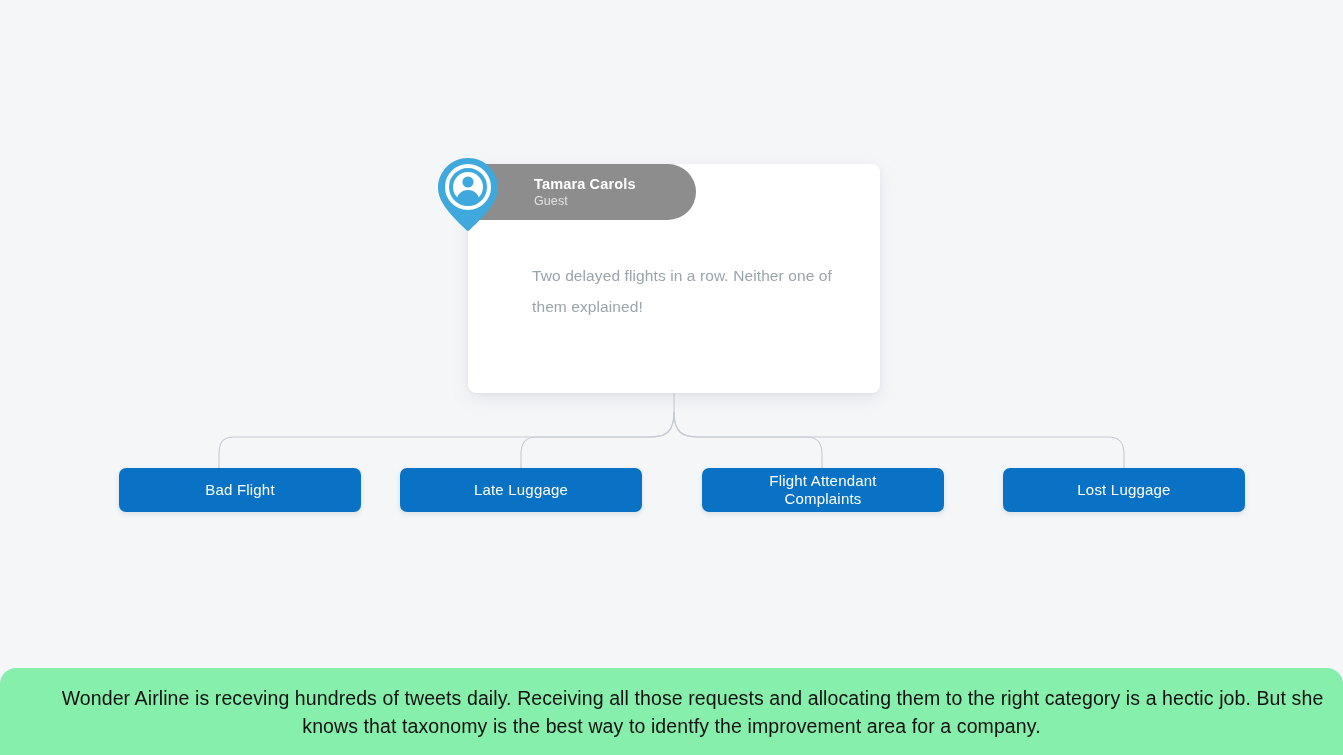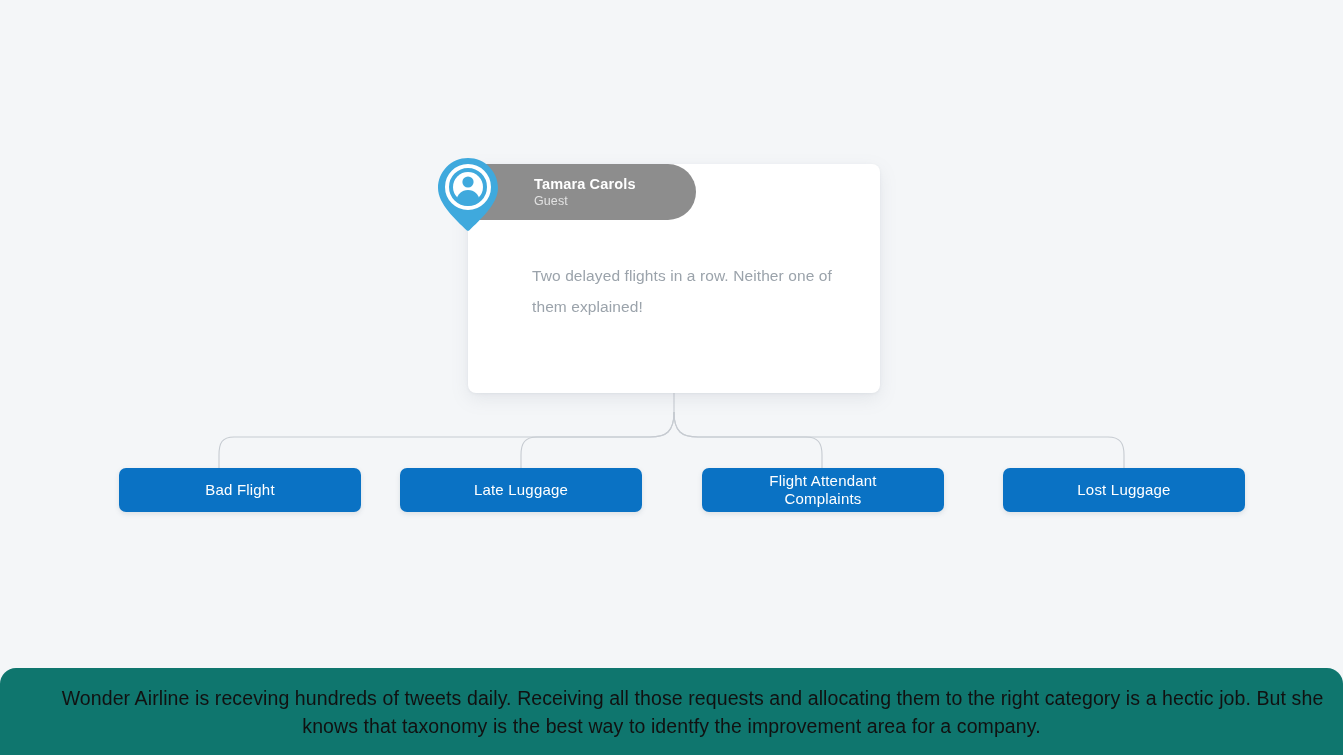--- a/index.html
+++ b/index.html
@@ -125,21 +125,21 @@
   .cat-btn:nth-of-type(3) { left: 702px;  top: 468px; width: 242px; }
   .cat-btn:nth-of-type(4) { left: 1003px; top: 468px; width: 242px; }
 
   
   .caption-bar {
     position: absolute;
     left: 0;
     top: 668px;
     width: 1343px;
     height: 87px;
-    background: #0f766e;
+    background: #86efac;
     border-radius: 16px 16px 0 0;
     box-sizing: border-box;
     padding: 16px 8px 0 8px;
     text-align: center;
   }
 
   .caption-text {
     color: #111111;
     font-size: 19.5px;
     line-height: 28px;

